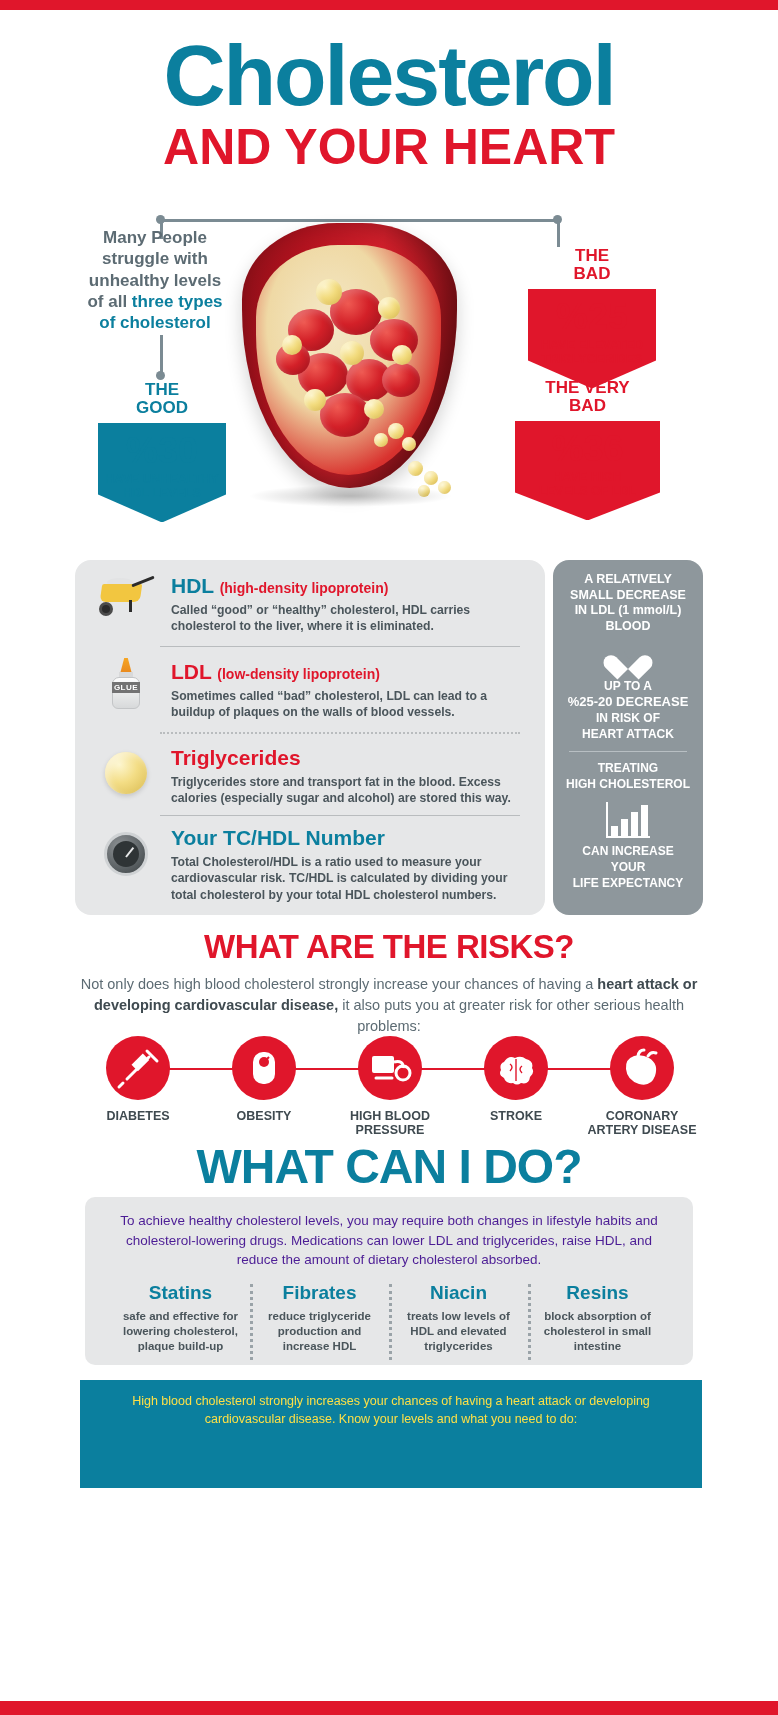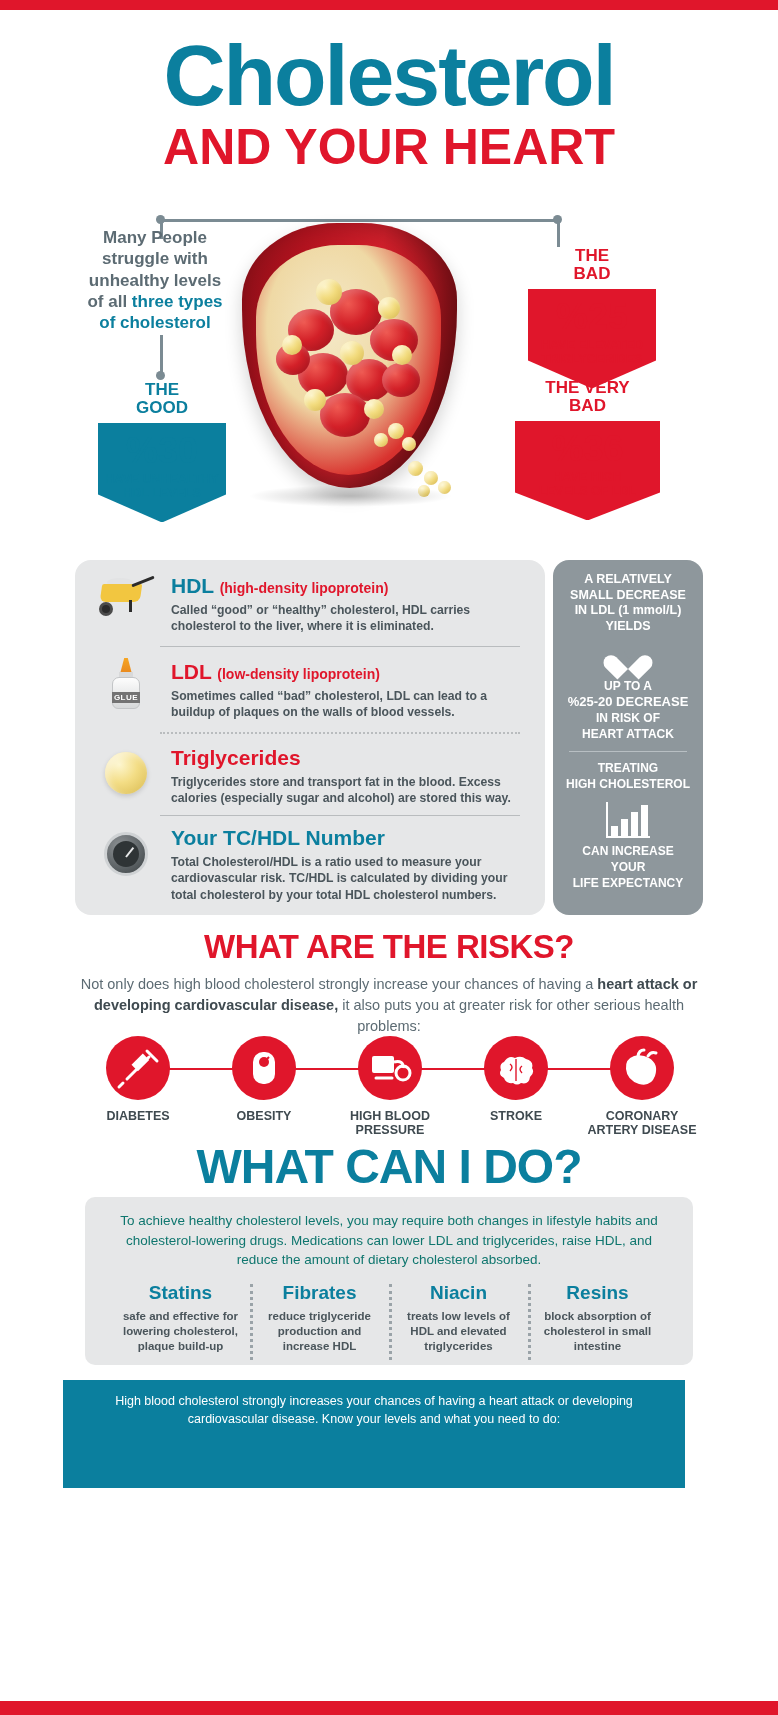--- a/index.html
+++ b/index.html
@@ -147,21 +147,21 @@
     background: linear-gradient(#f6a623,#e8871e);
     clip-path: polygon(35% 0, 65% 0, 100% 100%, 0 100%);
   }
   .glue .neck { position: absolute; left: 10px; top: 14px; width: 14px; height: 7px; background: #d8d9da; }
   .glue .body {
     position: absolute; left: 3px; top: 19px; width: 28px; height: 32px;
     background: linear-gradient(#fdfdfd,#d7d9da); border-radius: 7px 7px 6px 6px;
     border: 1px solid #c3c5c7;
   }
   .glue .band {
-    position: absolute; left: 3px; top: 34px; width: 28px; height: 11px;
+    position: absolute; left: 3px; top: 24px; width: 28px; height: 11px;
     background: #737373; color: #fff; font-size: 8px; font-weight: bold;
     text-align: center; line-height: 11px; letter-spacing: .5px;
   }
 
   
   .globule {
     width: 42px; height: 42px; border-radius: 50%; margin: 0 auto;
     background: radial-gradient(circle at 34% 30%, #fdf6cf 0%, #f3dd85 45%, #d8b94e 100%);
     box-shadow: inset 4px 4px 7px rgba(255,255,255,.5), 0 2px 5px rgba(0,0,0,.15);
   }
@@ -242,35 +242,35 @@
   
   .doit-title {
     position: absolute; left: 0; top: 1139px; width: 778px; text-align: center;
     color: #0b7f9e; font-size: 48px; font-weight: bold; letter-spacing: -1px;
   }
   .doit-panel {
     position: absolute; left: 85px; top: 1197px; width: 608px; height: 168px;
     background: #e6e7e8; border-radius: 10px; padding: 14px 26px;
   }
   .doit-panel p {
-    text-align: center; font-size: 13.5px; line-height: 1.45; color: #0f766e;
+    text-align: center; font-size: 13.5px; line-height: 1.45; color: #4c1d95;
   }
   .drugs { display: flex; margin-top: 12px; }
   .drug { flex: 1; text-align: center; padding: 0 6px; position: relative; }
   .drug + .drug::before {
     content: ""; position: absolute; left: 0; top: 2px; height: 76px;
     border-left: 3px dotted #9aa3a8;
   }
   .drug h3 { font-size: 19px; font-weight: bold; color: #0b7f9e; }
   .drug p { font-size: 11.5px; font-weight: bold; color: #4a555b; line-height: 1.3; margin-top: 5px; }
 
   
   .footer {
-    position: absolute; left: 63px; top: 1380px; width: 622px; height: 108px;
-    background: #0b7f9e; color: #ffffff; text-align: center; padding: 13px 30px;
+    position: absolute; left: 80px; top: 1380px; width: 622px; height: 108px;
+    background: #0b7f9e; color: #fde047; text-align: center; padding: 13px 30px;
   }
   .footer .small { font-size: 12.5px; line-height: 1.4; }
   .footer .big { font-size: 27px; font-weight: bold; line-height: 1.15; margin-top: 8px; }
 </style>
 </head>
 <body>
 
 <div class="page">
 
   <div class="bar-top"></div>
@@ -430,21 +430,21 @@
       </div>
       <div class="type-body">Total Cholesterol/HDL is a ratio used to measure your cardiovascular risk. TC/HDL is calculated by dividing your total cholesterol by your total HDL cholesterol numbers.</div>
     </div>
   </div>
 
   <div class="side">
     <div class="side-head">
       <span>A RELATIVELY</span><br>
       <span>SMALL DECREASE</span><br>
       <span>IN LDL (1 mmol/L)</span><br>
-      <span>YIELDS</span>
+      <span>BLOOD</span>
     </div>
 
     <div class="heart-icon">
       <div class="heart-arrow"></div>
     </div>
 
     <div class="side-sub">
       <span>UP TO A</span><br>
       <span class="big">%25-20 DECREASE</span>
       <span>IN RISK OF</span><br>

